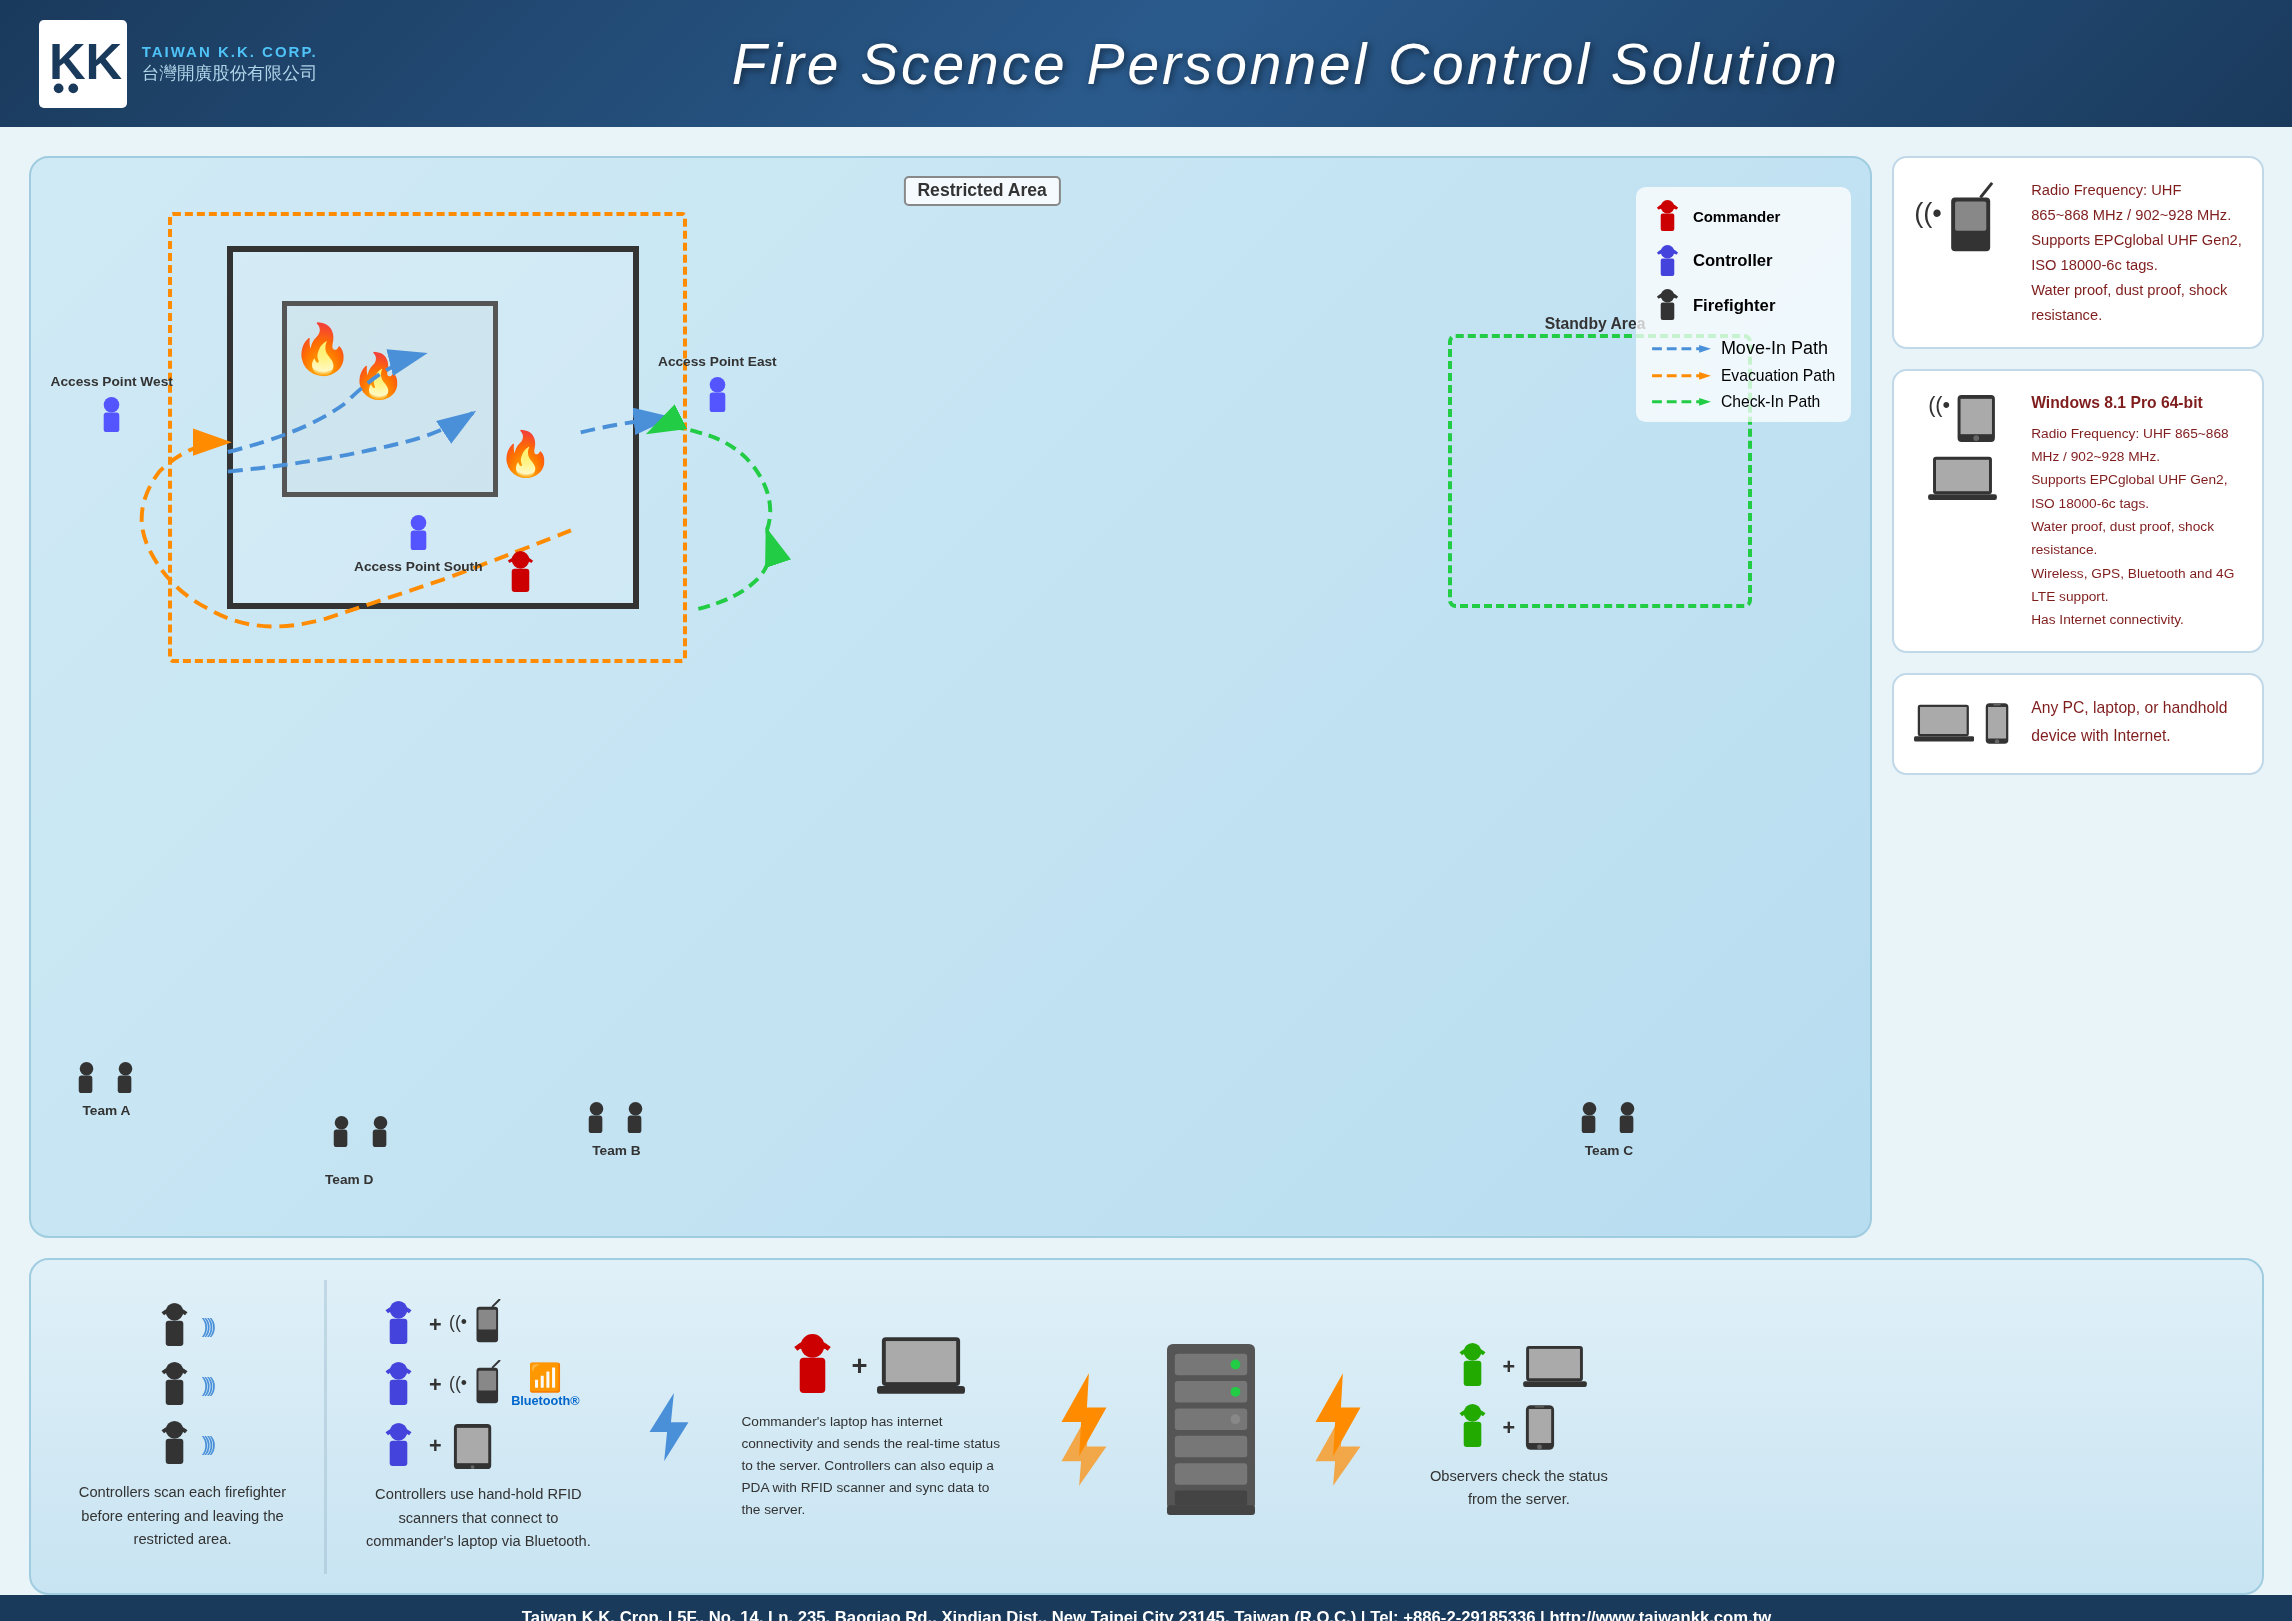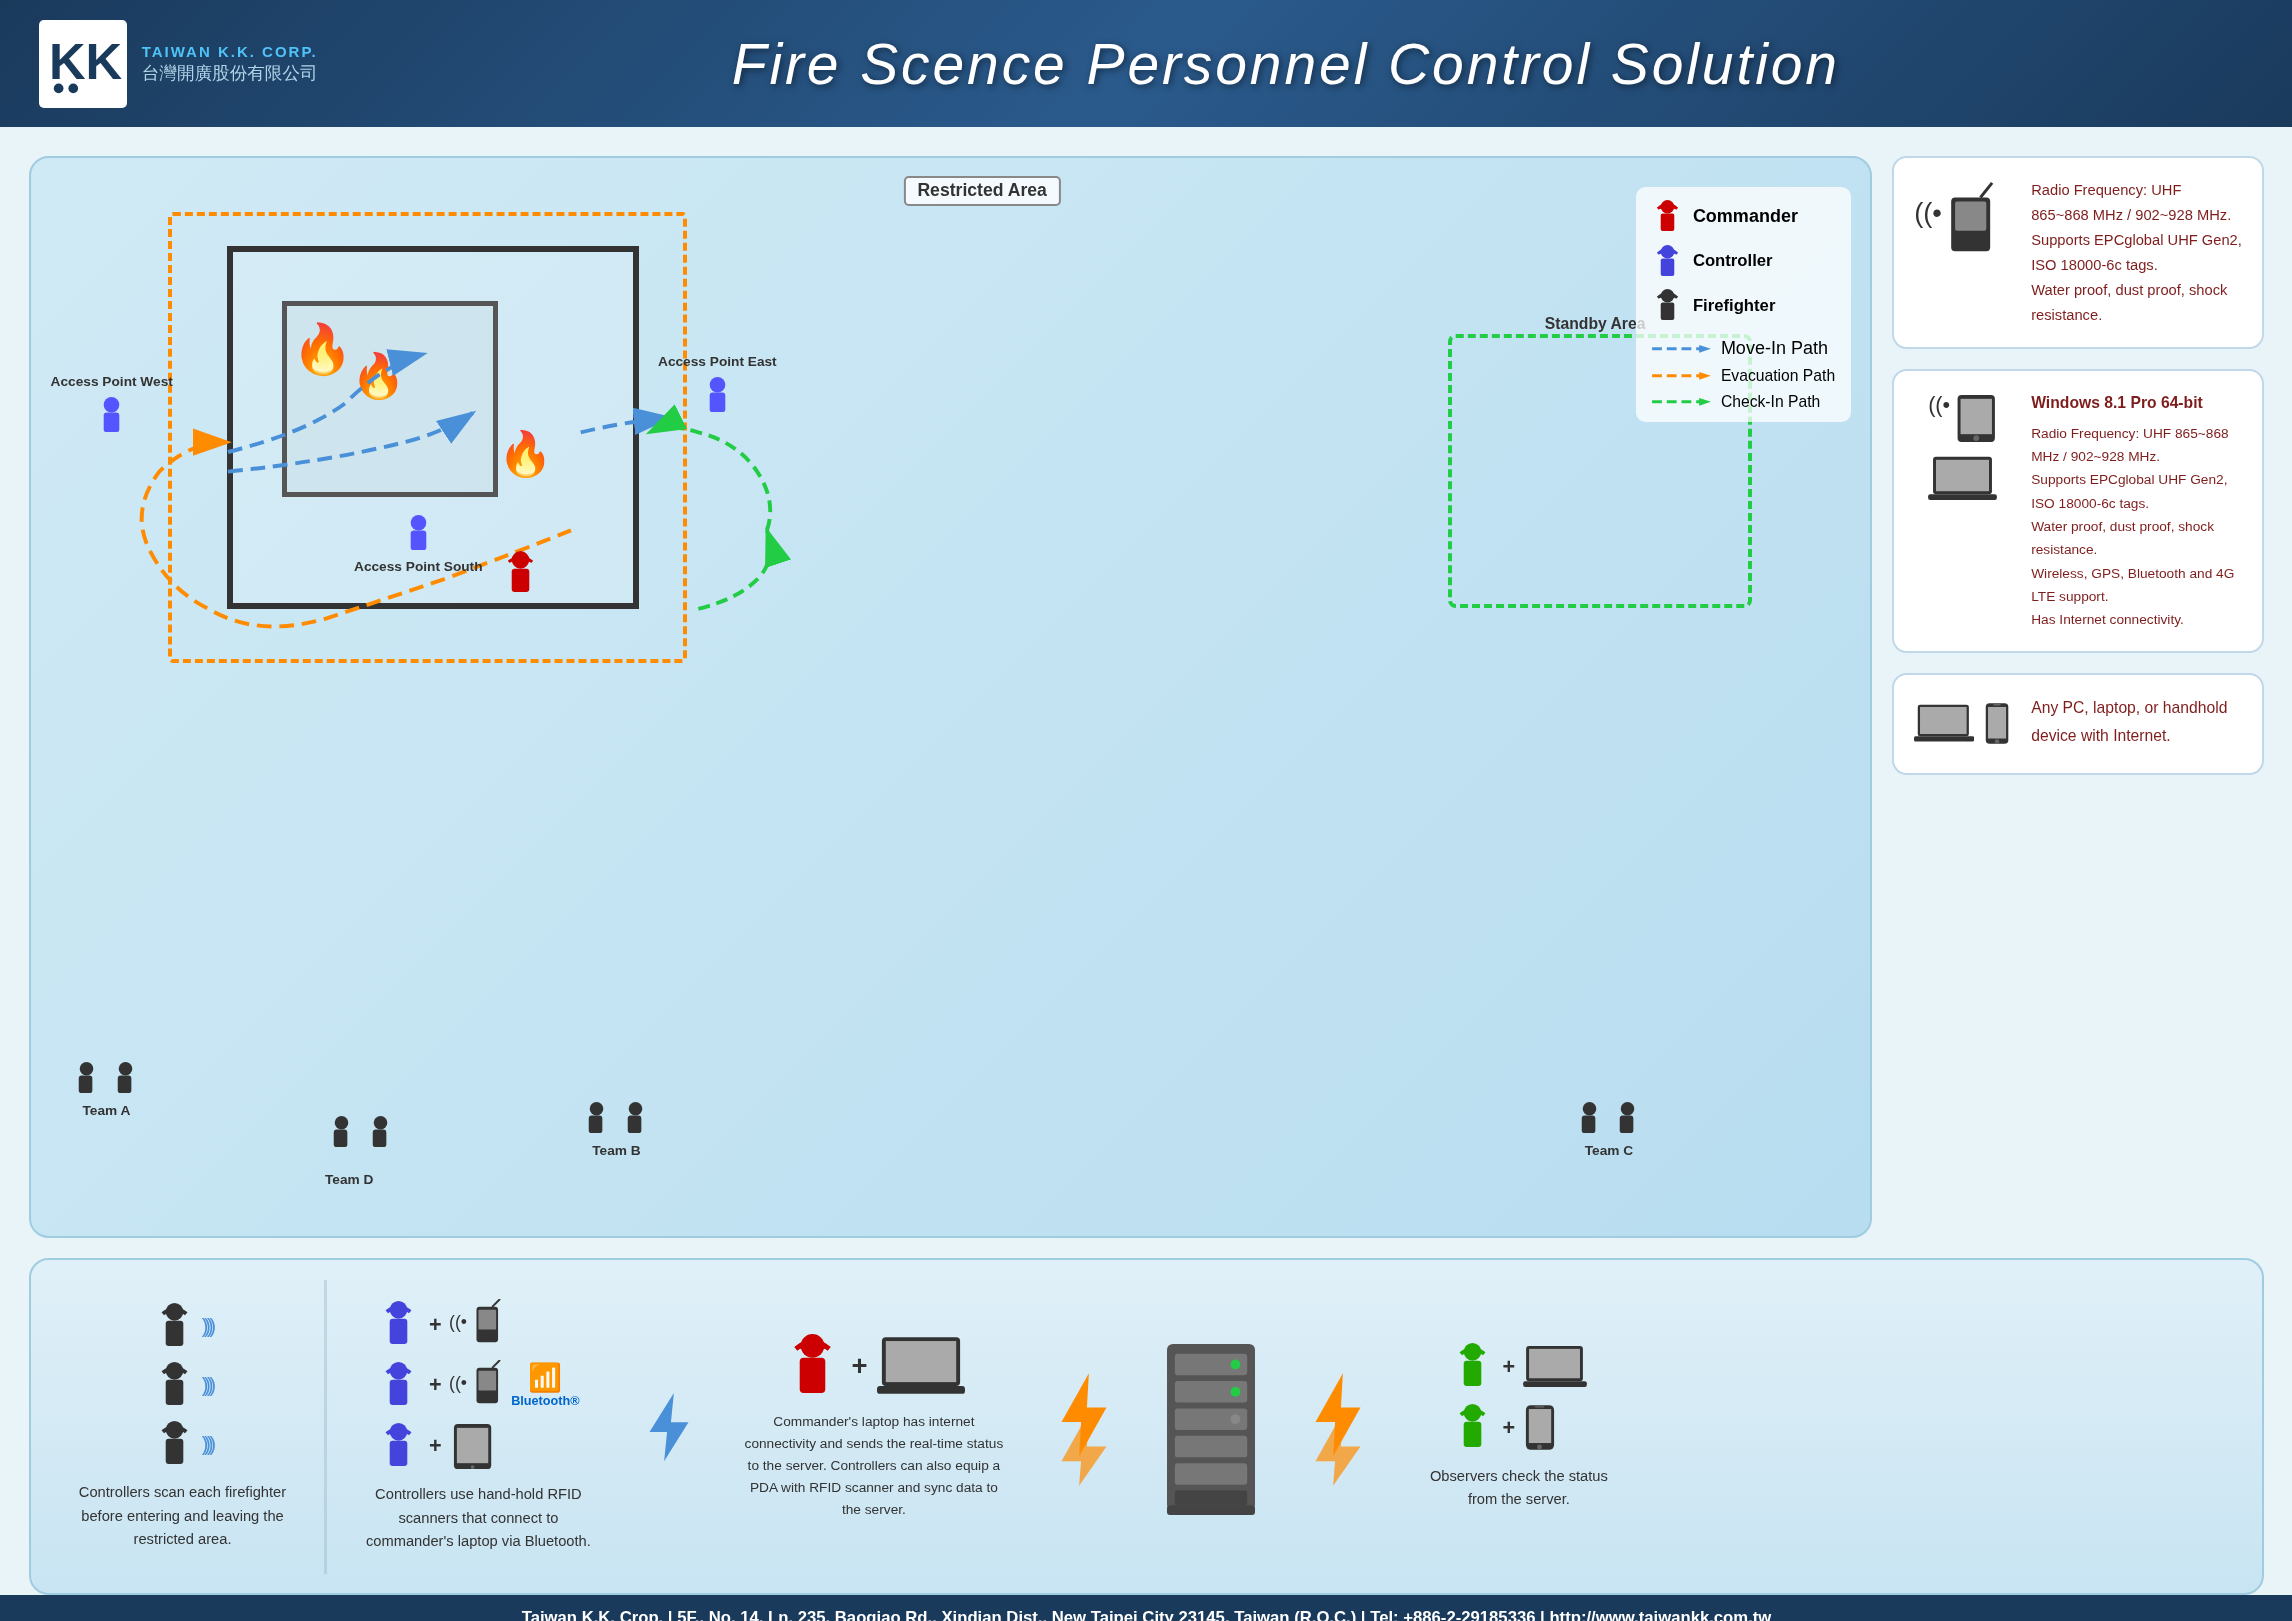--- a/index.html
+++ b/index.html
@@ -307,21 +307,21 @@
       <div style="position:absolute; top:157px; right:225px; font-size:15.7px; font-weight:bold; color:#333;">Standby Area</div>
 
       <div style="position:absolute; top:29px; right:19.6px; background:rgba(255,255,255,0.75); border-radius:9.8px; padding:11.8px 15.7px; min-width:196px;">
 
         <div style="display:flex; align-items:center; gap:9.8px; margin-bottom:9.8px;">
           <svg width="31" height="35" viewBox="0 0 32 36">
             <circle cx="16" cy="8" r="7" fill="#cc0000"></circle>
             <path d="M 6,10 Q 16,1 26,10" stroke="#cc0000" stroke-width="3" fill="#cc0000"></path>
             <rect x="9" y="15" width="14" height="18" fill="#cc0000" rx="2"></rect>
           </svg>
-          <span style="font-size:18px; font-weight:bold;">Commander</span>
+          <span style="font-size:15px; font-weight:bold;">Commander</span>
         </div>
 
         <div style="display:flex; align-items:center; gap:9.8px; margin-bottom:9.8px;">
           <svg width="31" height="35" viewBox="0 0 32 36">
             <circle cx="16" cy="8" r="7" fill="#4444dd"></circle>
             <path d="M 6,10 Q 16,1 26,10" stroke="#4444dd" stroke-width="3" fill="#4444dd"></path>
             <rect x="9" y="15" width="14" height="18" fill="#4444dd" rx="2"></rect>
           </svg>
           <span style="font-size:16.7px; font-weight:bold;">Controller</span>
         </div>
@@ -539,21 +539,21 @@
           <path d="M 13,17 Q 30,3 47,17" stroke="#cc0000" stroke-width="5" fill="#cc0000"></path>
           <rect x="17" y="26" width="26" height="36" fill="#cc0000" rx="4"></rect>
         </svg>
         <span style="font-size:27.4px; font-weight:bold; color:#333;">+</span>
         <svg width="88" height="67" viewBox="0 0 90 68">
           <rect x="5" y="5" width="80" height="50" rx="4" fill="#333"></rect>
           <rect x="9" y="9" width="72" height="42" fill="#aaa"></rect>
           <rect x="0" y="55" width="90" height="8" rx="3" fill="#333"></rect>
         </svg>
       </div>
-      <div style="font-size:13.7px; color:#333; text-align:center; max-width:265px; line-height:1.6;">Commander's laptop has internet connectivity and sends the real-time status to the server.
+      <div style="font-size:13.7px; color:#333; max-width:265px; line-height:1.6;">Commander's laptop has internet connectivity and sends the real-time status to the server.
 Controllers can also equip a PDA with RFID scanner and sync data to the server.</div>
     </div>
 
     <div style="display:flex; flex-direction:column; align-items:center; gap:4.9px;">
       <svg width="88" height="118" viewBox="0 0 90 120">
         <polygon points="50,5 22,55 42,55 40,90 68,40 48,40" fill="#ff8c00"></polygon>
         <polygon points="50,45 22,95 42,95 40,120 68,80 48,80" fill="#ff8c00" opacity="0.7"></polygon>
       </svg>
     </div>
 

